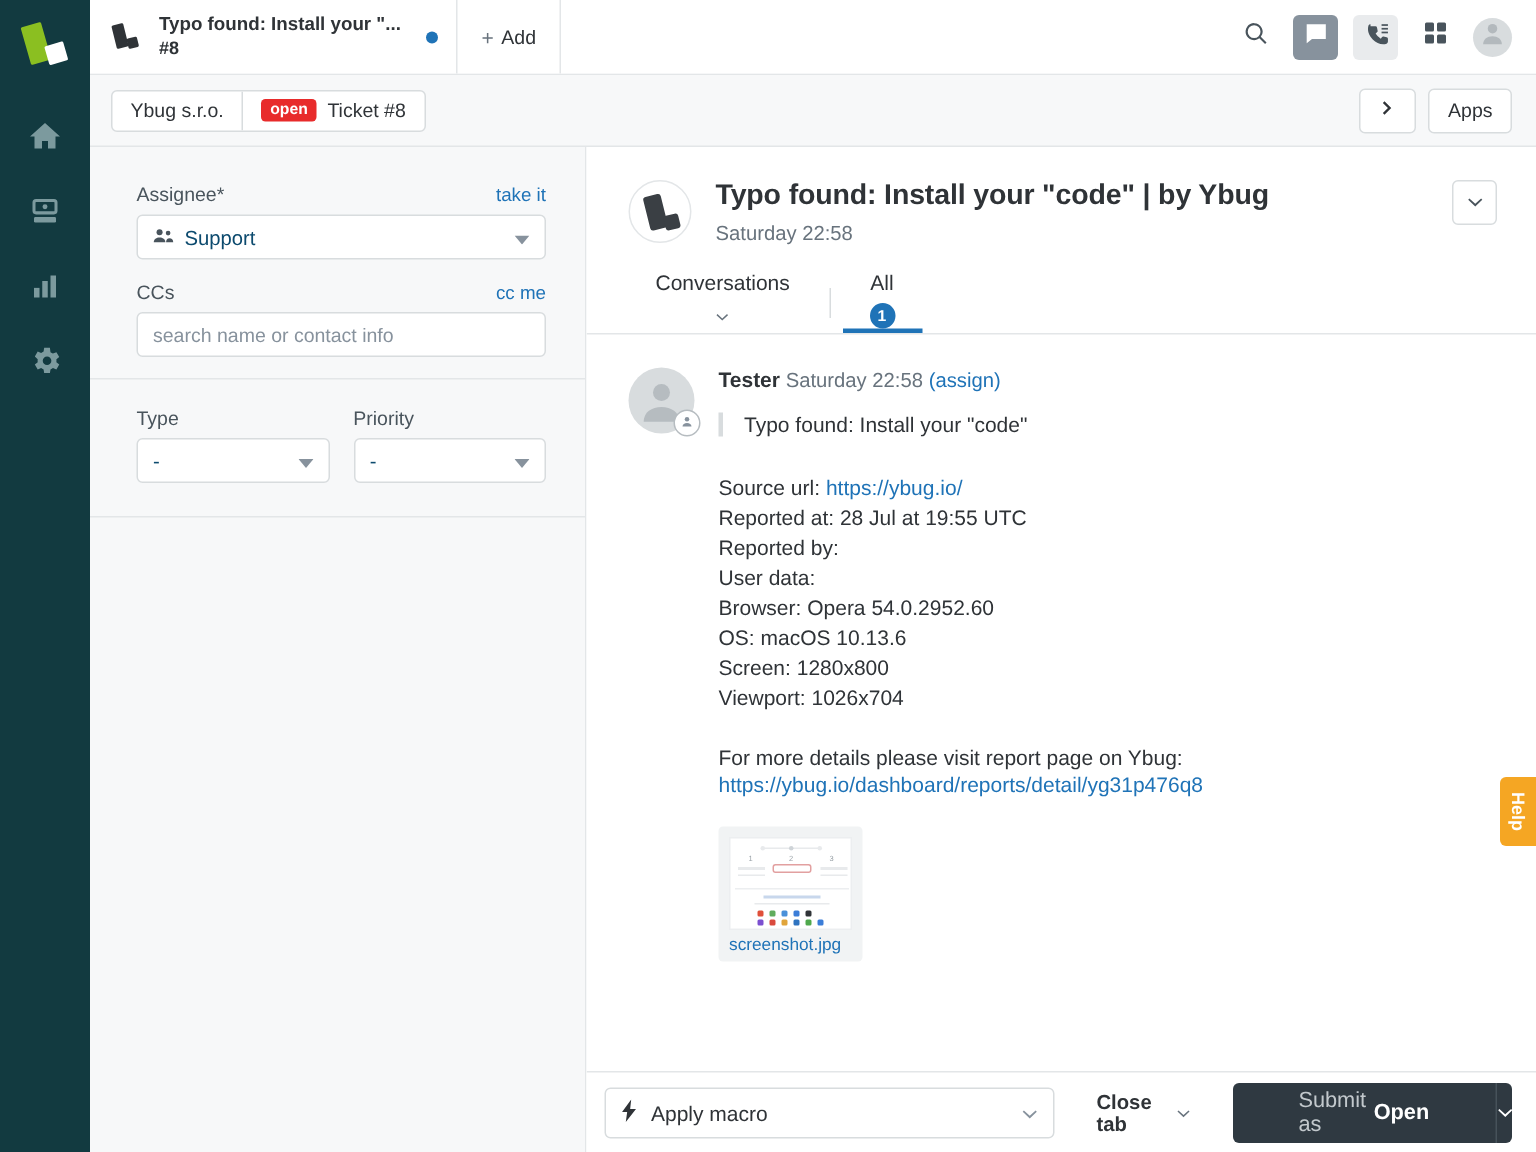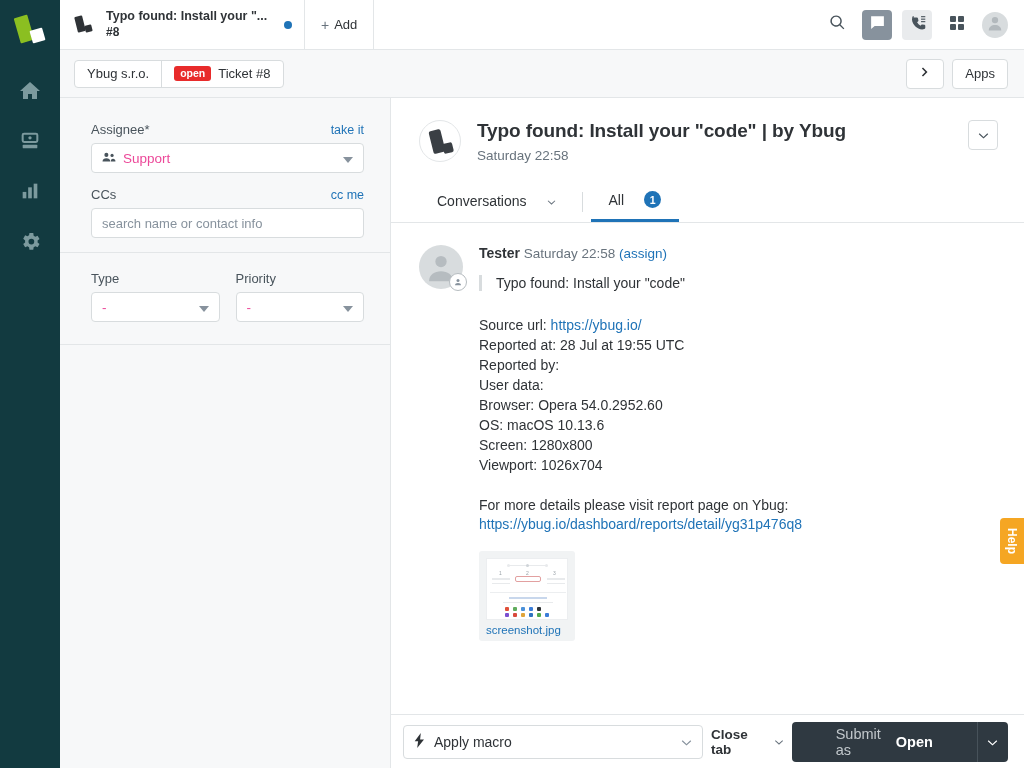--- a/index.html
+++ b/index.html
@@ -119,21 +119,21 @@
     width: 331px; flex: 0 0 331px; background: #f7f8f9; border-right: 1px solid #e3e6e8;
     padding: 24px 26px 0 31px;
   }
   .fgroup { margin-bottom: 14px; }
   .flabel-row { display: flex; align-items: baseline; justify-content: space-between; margin-bottom: 6px; }
   .flabel { font-size: 13px; color: #49545c; }
   .flink { font-size: 12.5px; color: #1f73b7; cursor: pointer; }
   .fselect {
     height: 30px; background: #fff; border: 1px solid #d8dcde; border-radius: 4px;
     display: flex; align-items: center; padding: 0 10px; gap: 7px; cursor: pointer;
-    font-size: 13.5px; color: #ec4899;
+    font-size: 13.5px; color: #0c4a6e;
   }
   .fselect .caret { margin-left: auto; }
   .finput {
     height: 30px; width: 100%; background: #fff; border: 1px solid #d8dcde; border-radius: 4px;
     padding: 0 10px; font-size: 13px; color: #2f3337; font-family: "Liberation Sans", sans-serif;
   }
   .finput::placeholder { color: #87929d; }
   .panel-sep { height: 1px; background: #e3e6e8; margin: 10px -26px 18px -31px; }
   .two-col { display: flex; gap: 16px; }
   .two-col > div { flex: 1 1 0; }
@@ -160,22 +160,22 @@
   .chev-btn {
     margin-left: auto; width: 30px; height: 30px; border: 1px solid #d8dcde; border-radius: 4px;
     background: #fff; display: flex; align-items: center; justify-content: center; cursor: pointer;
   }
 
   .conv-tabs {
     display: flex; align-items: flex-end; gap: 0; padding: 0 28px;
     border-bottom: 1px solid #e3e6e8; margin-top: 18px; height: 42px;
   }
   .ctab {
-    display: flex; align-items: center; gap: 20px; height: 42px; padding: 0 18px;
-    font-size: 14px; color: #2f3337; cursor: pointer;
+    display: flex; align-items: center; gap: 6px; height: 42px; padding: 0 18px;
+    font-size: 14px; color: #2f3337; cursor: pointer; flex-direction: column;
   }
   .ctab.active { border-bottom: 3px solid #1f73b7; font-weight: normal; }
   .ctab-div { width: 1px; height: 20px; background: #d8dcde; align-self: center; margin: 0 8px; }
   .count-badge {
     background: #1f73b7; color: #fff; font-size: 10.5px; font-weight: bold;
     min-width: 17px; height: 17px; border-radius: 9px; display: inline-flex;
     align-items: center; justify-content: center; padding: 0 5px;
   }
 
   
@@ -221,21 +221,21 @@
   .thumb .ico { position: absolute; width: 4px; height: 4px; border-radius: 1px; }
   .attach-name {
     font-size: 11.5px; color: #1f73b7; line-height: 13px; margin-top: 4px;
     word-break: break-all;
   }
 
   
   .bottombar {
     position: absolute; left: 0; right: 0; bottom: 0; height: 54px;
     background: #fff; border-top: 1px solid #e3e6e8;
-    display: flex; align-items: center; padding: 0 16px 0 12px; gap: 4px;
+    display: flex; align-items: center; padding: 0 16px 0 12px; gap: 24px;
   }
   .macro {
     flex: 0 0 300px; height: 34px; border: 1px solid #d8dcde; border-radius: 4px;
     background: #fff; display: flex; align-items: center; padding: 0 10px; gap: 9px;
     font-size: 14px; color: #2f3337; cursor: pointer;
   }
   .macro .caret { margin-left: auto; }
   .closetab {
     display: flex; align-items: center; gap: 6px; font-size: 13.5px;
     font-weight: bold; color: #2f3337; cursor: pointer; padding: 0 4px;

